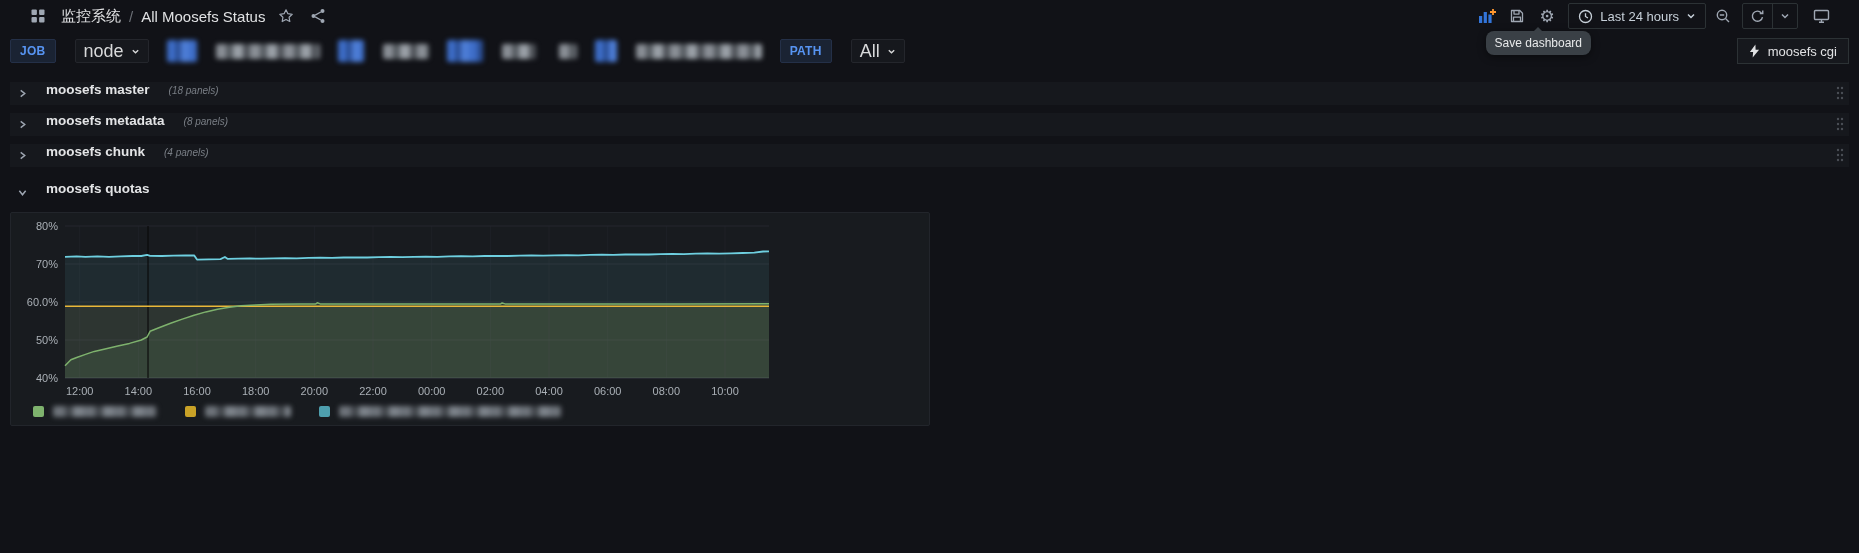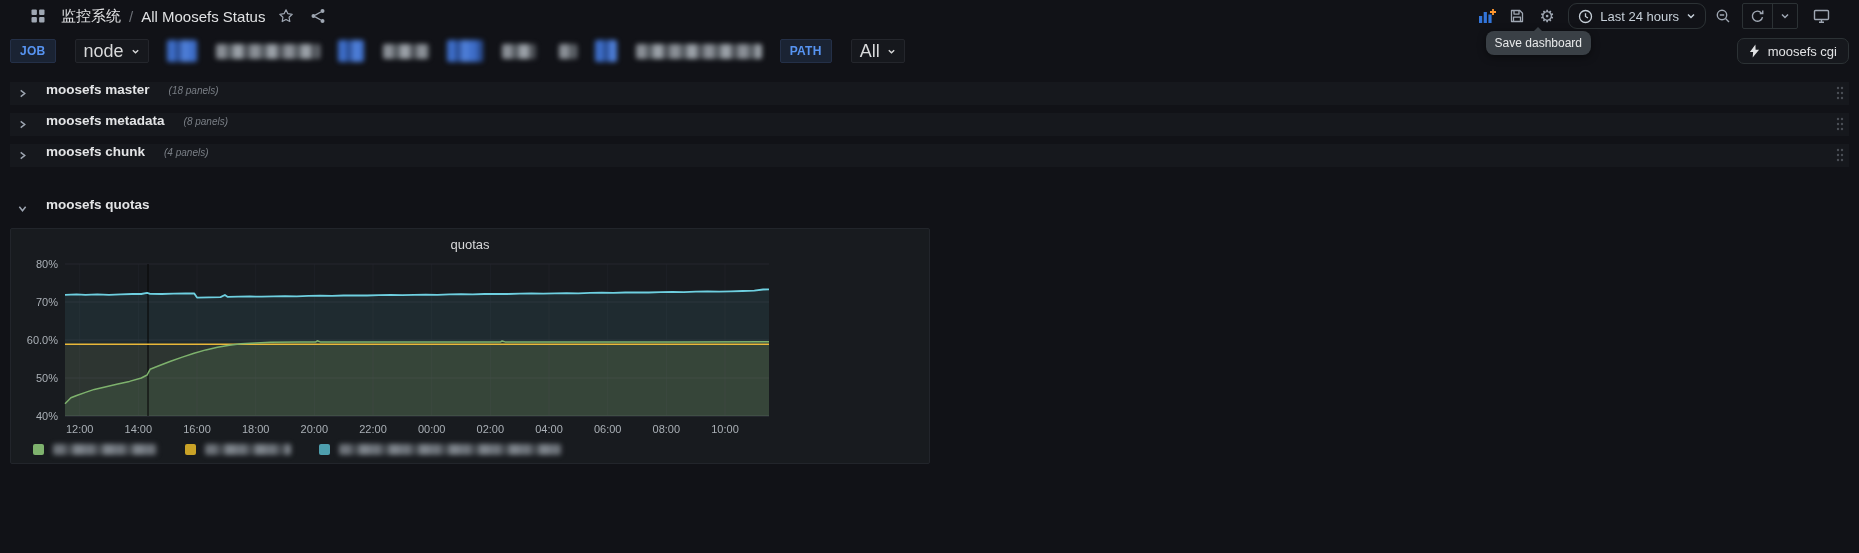--- a/index.html
+++ b/index.html
@@ -15,39 +15,39 @@
   svg{display:block}
   
   .topbar{height:32px;display:flex;align-items:center;justify-content:space-between;padding:0 25px}
   .tb-left,.tb-right{display:flex;align-items:center}
   .tb-left{gap:6px}
   .icon-btn{min-width:26px;height:26px;display:flex;align-items:center;justify-content:center;color:#9fa7b3;cursor:pointer;border-radius:2px}
   .breadcrumb{display:flex;align-items:center;gap:8px;font-size:15px;margin:0 2px 0 4px;white-space:nowrap}
   .crumb{color:#e0e1e3;cursor:pointer}
   .sep{color:#6c7077}
   .gear-glyph{font-size:17px;line-height:1}
-  .btn-outline{display:flex;align-items:center;gap:7px;height:26px;padding:0 9px;border:1px solid #2c3235;border-radius:9px;color:#c7d0d9;cursor:pointer;background:transparent;white-space:nowrap}
+  .btn-outline{display:flex;align-items:center;gap:7px;height:26px;padding:0 9px;border:1px solid #2c3235;border-radius:2px;color:#c7d0d9;cursor:pointer;background:transparent;white-space:nowrap}
   .btn-group{display:flex;align-items:stretch;height:26px;border:1px solid #2c3235;border-radius:2px;margin-left:6px}
   .btn-group .seg{display:flex;align-items:center;justify-content:center;padding:0 7px;color:#9fa7b3;cursor:pointer}
   .btn-group .seg + .seg{border-left:1px solid #2c3235}
   .tb-right .icon-btn{margin-left:4px}
   .time-label{font-size:13px}
   
   .tooltip{position:absolute;top:31px;right:268px;background:#3a4046;color:#e8e9ea;font-size:12px;padding:5px 9px;border-radius:8px;z-index:20;box-shadow:0 2px 8px rgba(0,0,0,.45);white-space:nowrap}
   .tooltip::before{content:"";position:absolute;top:-4px;left:50%;margin-left:-4px;border-left:4px solid transparent;border-right:4px solid transparent;border-bottom:4px solid #3a4046}
   
   .submenu{height:38px;display:flex;align-items:center;padding:0 10px;gap:18px}
   .var-group{display:flex;align-items:center;gap:19px}
   .chip-label{background:#1a2333;border:1px solid #243048;color:#5794f2;font-size:12px;font-weight:700;padding:0 9px;height:24px;display:flex;align-items:center;border-radius:2px;letter-spacing:.3px}
   .chip-value{background:#16181d;border:1px solid #24262c;color:#d8d9da;font-size:18px;padding:0 8px;height:24px;display:flex;align-items:center;gap:7px;border-radius:2px;cursor:pointer;white-space:nowrap}
   .redact{filter:blur(2.5px);border-radius:2px;display:inline-block}
   .redact.blue{height:22px;background:repeating-linear-gradient(90deg,#3e6ec9 0 8px,#2b4f96 8px 14px,#4d7dd6 14px 22px)}
   .redact.gray{height:15px;background:repeating-linear-gradient(90deg,#8a8f96 0 10px,#565b61 10px 17px,#9aa0a7 17px 27px,#4e5258 27px 34px)}
   .redact.dim{height:11px;background:repeating-linear-gradient(90deg,#6e737a 0 12px,#44484d 12px 20px,#7d838a 20px 30px)}
-  .btn-cgi{margin-left:auto;display:flex;align-items:center;gap:8px;background:#16181d;border:1px solid #2c3235;border-radius:7px;color:#e0e1e3;font-size:13px;height:26px;padding:0 11px;cursor:pointer;white-space:nowrap}
+  .btn-cgi{margin-left:auto;display:flex;align-items:center;gap:8px;background:#16181d;border:1px solid #2c3235;border-radius:0;color:#e0e1e3;font-size:13px;height:26px;padding:0 11px;cursor:pointer;white-space:nowrap}
   
   .dash{padding:4px 10px}
   .row-header{position:relative;display:flex;align-items:baseline;gap:19px;height:23px;margin:8px 0;padding:0 8px;cursor:pointer}
   .row-header.collapsed{background:#16181d}
   .chev{color:#9fa7b3;align-self:center;display:flex}
   .row-title{font-size:13.5px;font-weight:700;color:#e3e4e6}
   .row-count{font-size:10px;font-style:italic;color:#797e85}
   .drag{position:absolute;right:5px;top:4px;color:#4a4e55}
   
   .panel{width:920px;margin:2px 0 0 0;background:#181b1f;border:1px solid #22252b;border-radius:2px;padding:5px 8px 8px}
@@ -263,31 +263,30 @@
           <circle cx="2" cy="2" r="1.2"></circle>
           <circle cx="6" cy="2" r="1.2"></circle>
           <circle cx="2" cy="7" r="1.2"></circle>
           <circle cx="6" cy="7" r="1.2"></circle>
           <circle cx="2" cy="12" r="1.2"></circle>
           <circle cx="6" cy="12" r="1.2"></circle>
         </svg>
       </span>
   </div>
 
-  <div class="row-header" style="margin-top:30px">
+  <div class="row-header" style="margin-top:14px">
     <span class="chev">
         <svg width="9" height="9" viewBox="0 0 10 10" fill="none" stroke="currentColor" stroke-width="1.6">
           <path d="M1.5 3 L5 7.5 L8.5 3"></path>
         </svg>
       </span>
     <span class="row-title">moosefs quotas</span>
   </div>
 
   <section class="panel">
-    <div class="panel-title">quotas</div>
     <div id="chart">
         <svg width="902" height="184">
           <line x1="60.666666666666664" x2="60.666666666666664" y1="8" y2="160" stroke="#1e2127" stroke-width="1"></line>
           <text x="60.666666666666664" y="177" text-anchor="middle" fill="#aab0b6" font-size="11" font-family="Liberation Sans, sans-serif">12:00</text>
           <line x1="119.33333333333334" x2="119.33333333333334" y1="8" y2="160" stroke="#1e2127" stroke-width="1"></line>
           <text x="119.33333333333334" y="177" text-anchor="middle" fill="#aab0b6" font-size="11" font-family="Liberation Sans, sans-serif">14:00</text>
           <line x1="178" x2="178" y1="8" y2="160" stroke="#1e2127" stroke-width="1"></line>
           <text x="178" y="177" text-anchor="middle" fill="#aab0b6" font-size="11" font-family="Liberation Sans, sans-serif">16:00</text>
           <line x1="236.66666666666666" x2="236.66666666666666" y1="8" y2="160" stroke="#1e2127" stroke-width="1"></line>
           <text x="236.66666666666666" y="177" text-anchor="middle" fill="#aab0b6" font-size="11" font-family="Liberation Sans, sans-serif">18:00</text>

